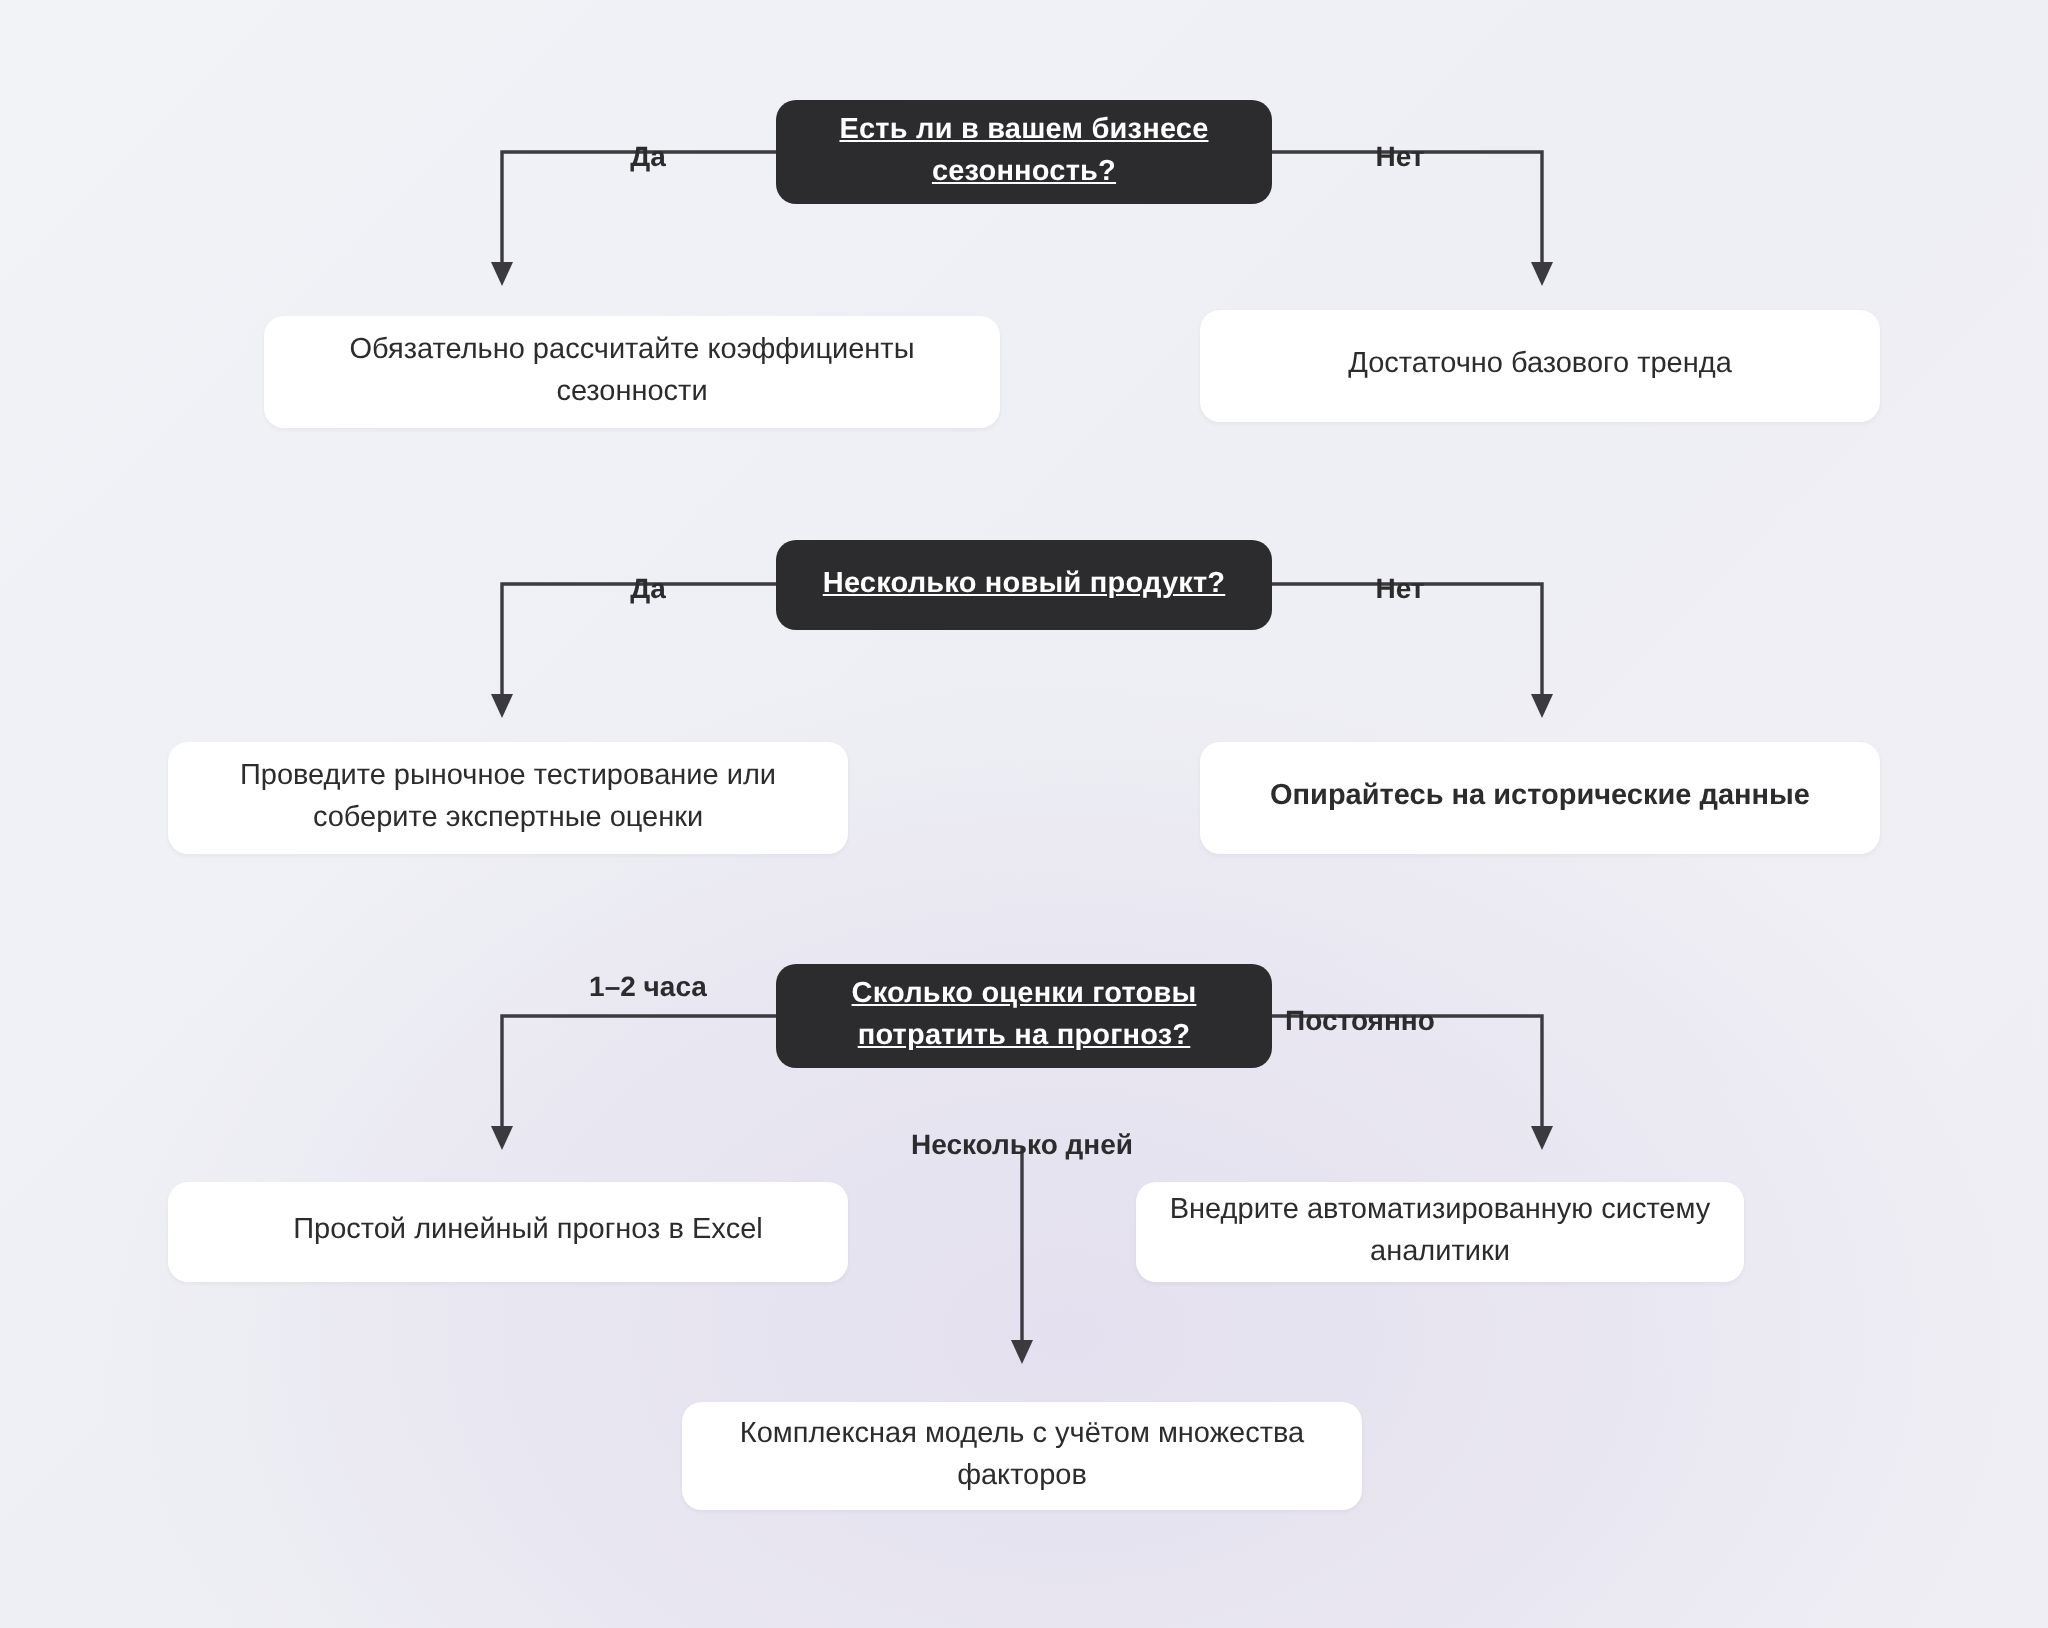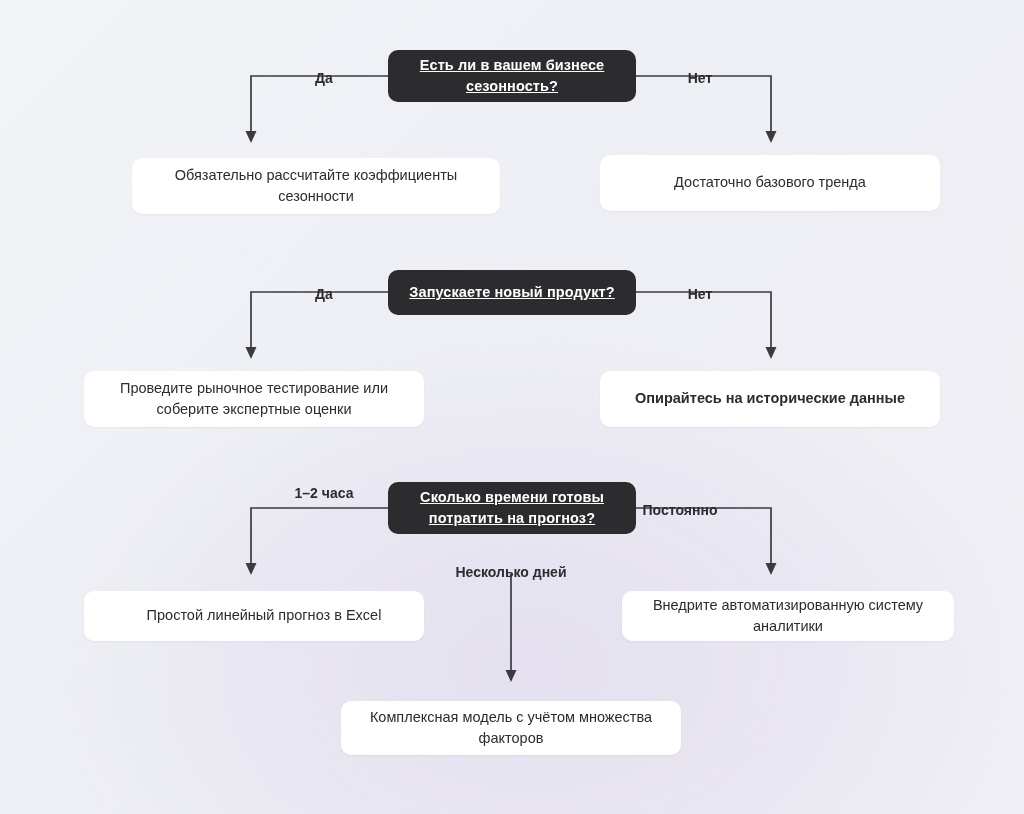--- a/index.html
+++ b/index.html
@@ -125,37 +125,37 @@
   <div class="decision" style="left:388px; top:50px; width:248px; height:52px;">Есть ли в вашем бизнесе сезонность?</div>
 
   <div class="edge-label center" style="left:324px; top:57px;">Да</div>
 
   <div class="edge-label center" style="left:700px; top:57px;">Нет</div>
 
   <div class="card" style="left:84px; top:158px; width:368px; height:56px;margin-left:48px;">Обязательно рассчитайте коэффициенты сезонности</div>
 
   <div class="card" style="left:600px; top:155px; width:340px; height:56px;">Достаточно базового тренда</div>
 
-  <div class="decision" style="left:388px; top:270px; width:248px; height:45px;">Запускаете новый продукт?</div>
+  <div class="decision" style="left:388px; top:270px; width:248px; height:45px;">Несколько новый продукт?</div>
 
   <div class="edge-label center" style="left:324px; top:273px;">Да</div>
 
   <div class="edge-label center" style="left:700px; top:273px;">Нет</div>
 
   <div class="card" style="left:84px; top:371px; width:340px; height:56px;">Проведите рыночное тестирование или соберите экспертные оценки</div>
 
   <div class="card" style="left:600px; top:371px; width:340px; height:56px;font-weight:bold;">Опирайтесь на исторические данные</div>
 
-  <div class="decision" style="left:388px; top:482px; width:248px; height:52px;">Сколько времени готовы потратить на прогноз?</div>
+  <div class="decision" style="left:388px; top:482px; width:248px; height:52px;">Сколько оценки готовы потратить на прогноз?</div>
 
   <div class="edge-label center" style="left:324px; top:472px;">1–2 часа</div>
 
   <div class="edge-label center" style="left:511px; top:551px;">Несколько дней</div>
 
   <div class="edge-label center" style="left:680px; top:489px;">Постоянно</div>
 
   <div class="card" style="left:84px; top:591px; width:340px; height:50px;padding-left:36px;">Простой линейный прогноз в Excel</div>
 
-  <div class="card" style="left:622px; top:591px; width:332px; height:50px;">Внедрите автоматизированную систему аналитики</div>
+  <div class="card" style="left:568px; top:591px; width:304px; height:50px;">Внедрите автоматизированную систему аналитики</div>
 
   <div class="card" style="left:341px; top:701px; width:340px; height:54px;">Комплексная модель с учётом множества факторов</div>
 
 </div>
 
 </body></html>

